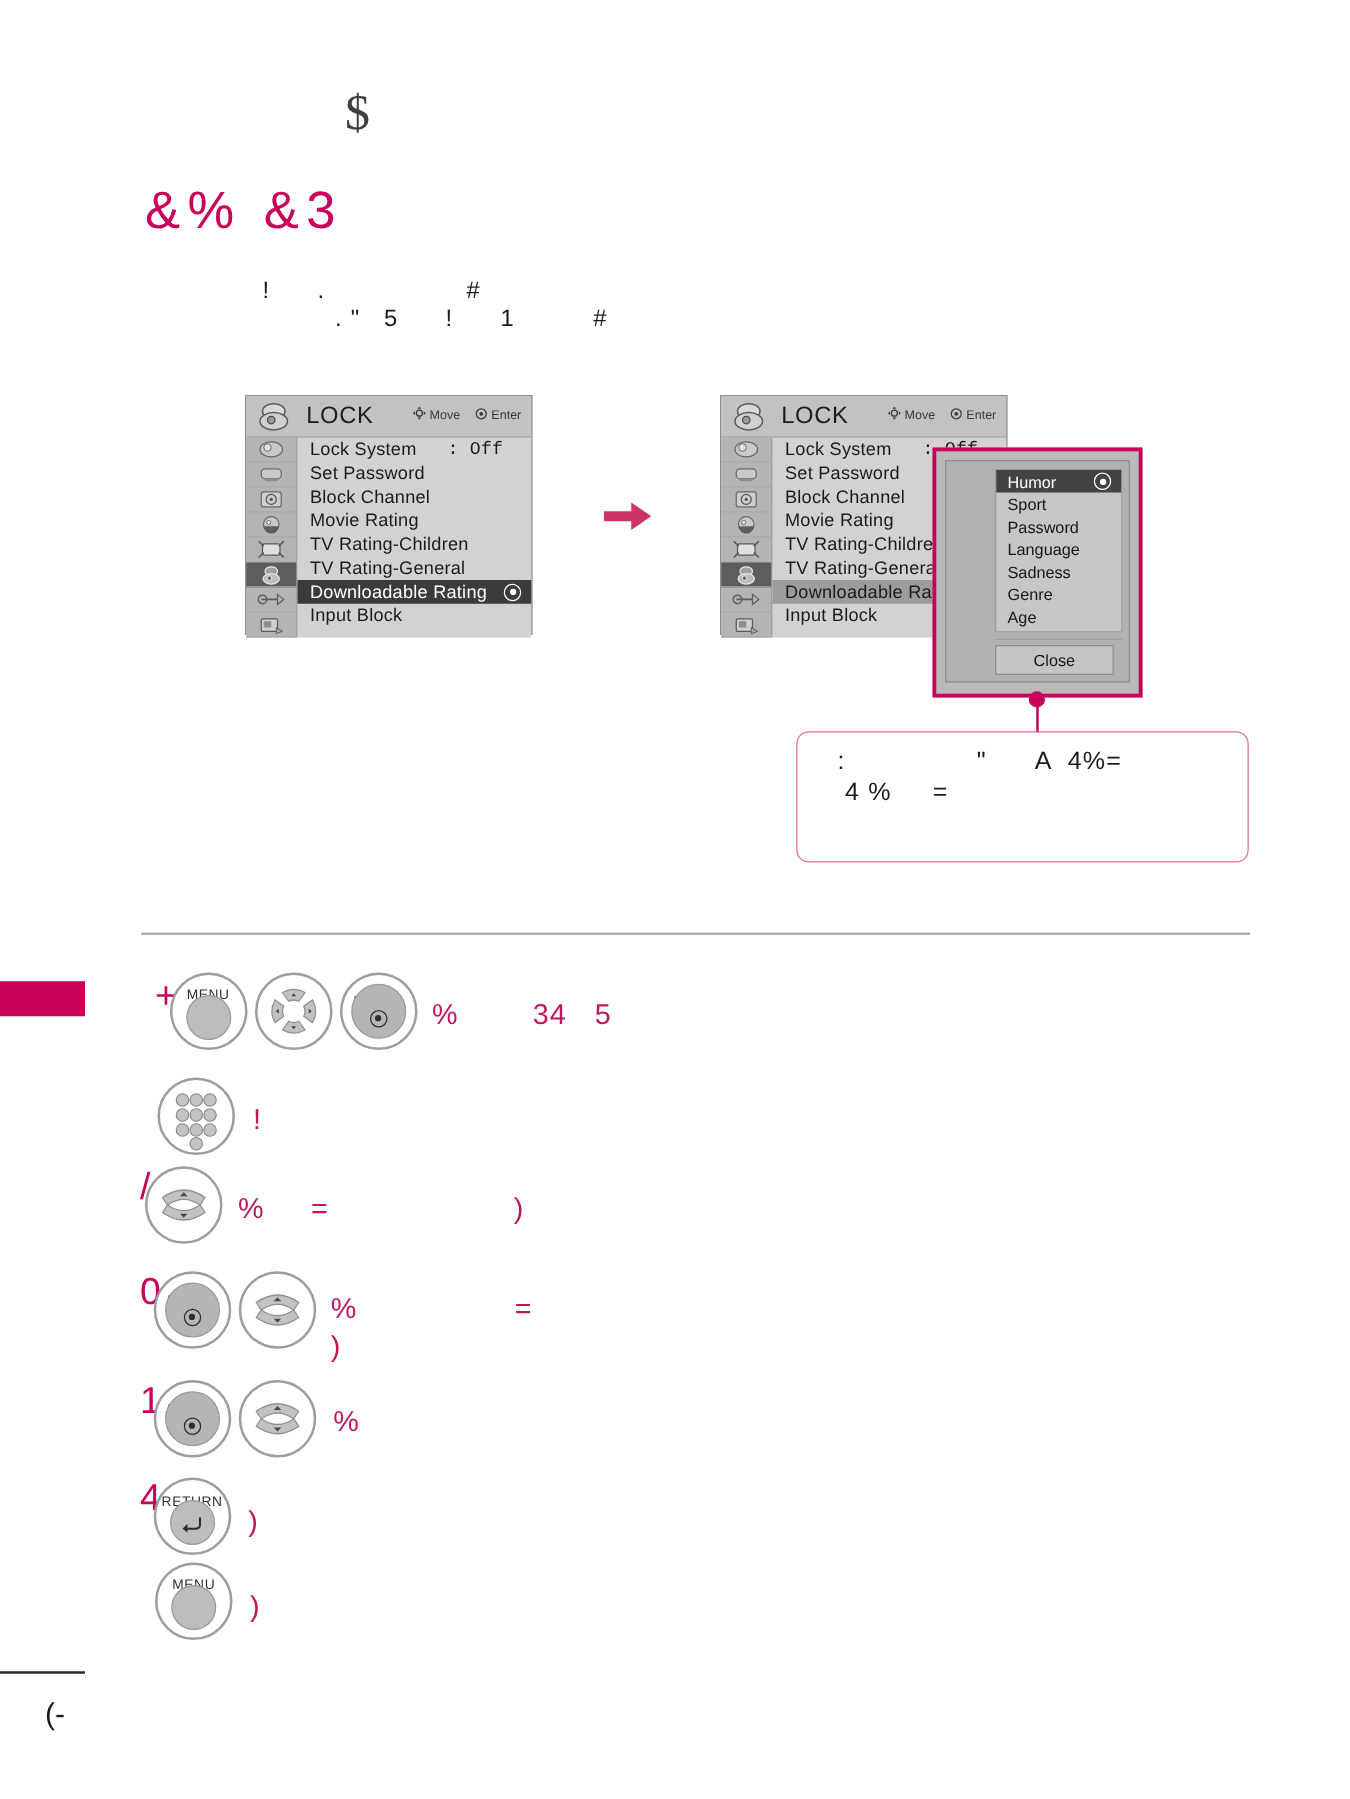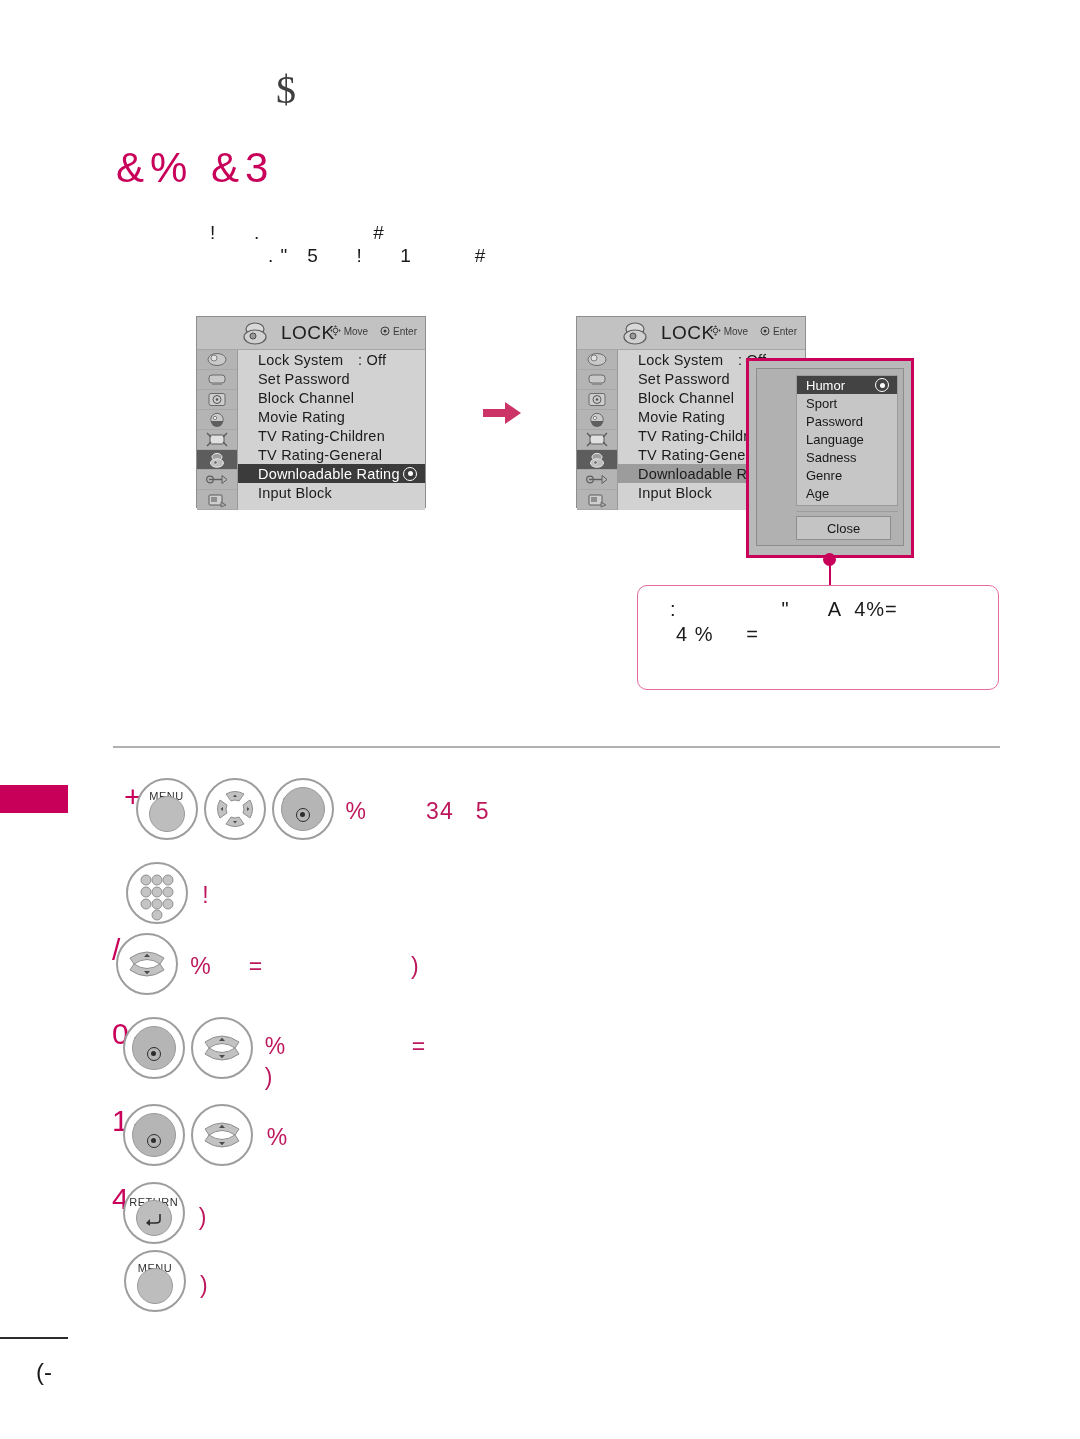--- a/index.html
+++ b/index.html
@@ -12,33 +12,33 @@
   .abs{position:absolute;}
 
   
   #header-glyph{left:276px;top:66px;font-size:40px;color:#3f3f3f;font-family:"Liberation Serif",serif;letter-spacing:2px;}
   #section-title{left:116px;top:144px;font-size:42px;color:#c8005a;letter-spacing:6px;font-weight:400;}
   #intro-line-1{left:210px;top:222px;font-size:19px;color:#1a1a1a;letter-spacing:1px;white-space:pre;}
   #intro-line-2{left:268px;top:245px;font-size:19px;color:#1a1a1a;letter-spacing:1px;white-space:pre;}
 
   
   .osd{position:absolute;background:#c9c9c9;border:1px solid #8e8e8e;}
-  .osd-head{height:32px;background:#c2c2c2;display:flex;align-items:center;position:relative;border-bottom:1px solid #a6a6a6;padding-left:36px;}
+  .osd-head{height:32px;background:#c2c2c2;display:flex;align-items:center;position:relative;border-bottom:1px solid #a6a6a6;}
   .osd-head-icon{width:40px;height:30px;margin-left:2px;display:flex;align-items:center;justify-content:center;}
   .osd-title{font-size:19px;color:#1d1d1d;letter-spacing:.5px;margin-left:6px;}
   .osd-hints{position:absolute;right:8px;top:8px;display:flex;align-items:center;gap:12px;font-size:10px;color:#3a3a3a;}
   .hint{display:flex;align-items:center;gap:3px;}
   .osd-body{display:flex;}
   .osd-iconcol{width:40px;background:#b4b4b4;border-right:1px solid #9a9a9a;}
   .osd-ic{height:19px;display:flex;align-items:center;justify-content:center;border-bottom:1px solid #a8a8a8;}
   .osd-ic.sel{background:#5d5d5d;}
   .osd-rows{flex:1;background:#d2d2d2;}
-  .osd-row{height:19px;display:flex;align-items:center;padding-left:20px;font-size:14.5px;color:#1b1b1b;position:relative;letter-spacing:.2px;}
+  .osd-row{height:19px;display:flex;align-items:center;padding-left:10px;font-size:14.5px;color:#1b1b1b;position:relative;letter-spacing:.2px;}
   .osd-row.sel{background:#3b3b3b;color:#ffffff;}
-  .osd-val{position:absolute;left:120px;}
+  .osd-val{position:absolute;left:120px;font-family:Liberation Mono, monospace;}
   .osd-radio{position:absolute;right:8px;top:50%;transform:translateY(-50%);
     width:12px;height:12px;border-radius:50%;border:1.5px solid #ffffff;display:flex;align-items:center;justify-content:center;}
   .osd-radio i{width:5px;height:5px;border-radius:50%;background:#ffffff;display:block;}
 
   
   #step-arrow{left:483px;top:400px;}
 
   
   #popup{left:746px;top:358px;width:168px;height:200px;background:#b9b9b9;border:3px solid #c8005a;box-sizing:border-box;}
   .popup-inner{margin:7px;background:#b1b1b1;border:1px solid #8d8d8d;height:calc(100% - 16px);box-sizing:border-box;display:flex;flex-direction:column;padding-left:34px;}

